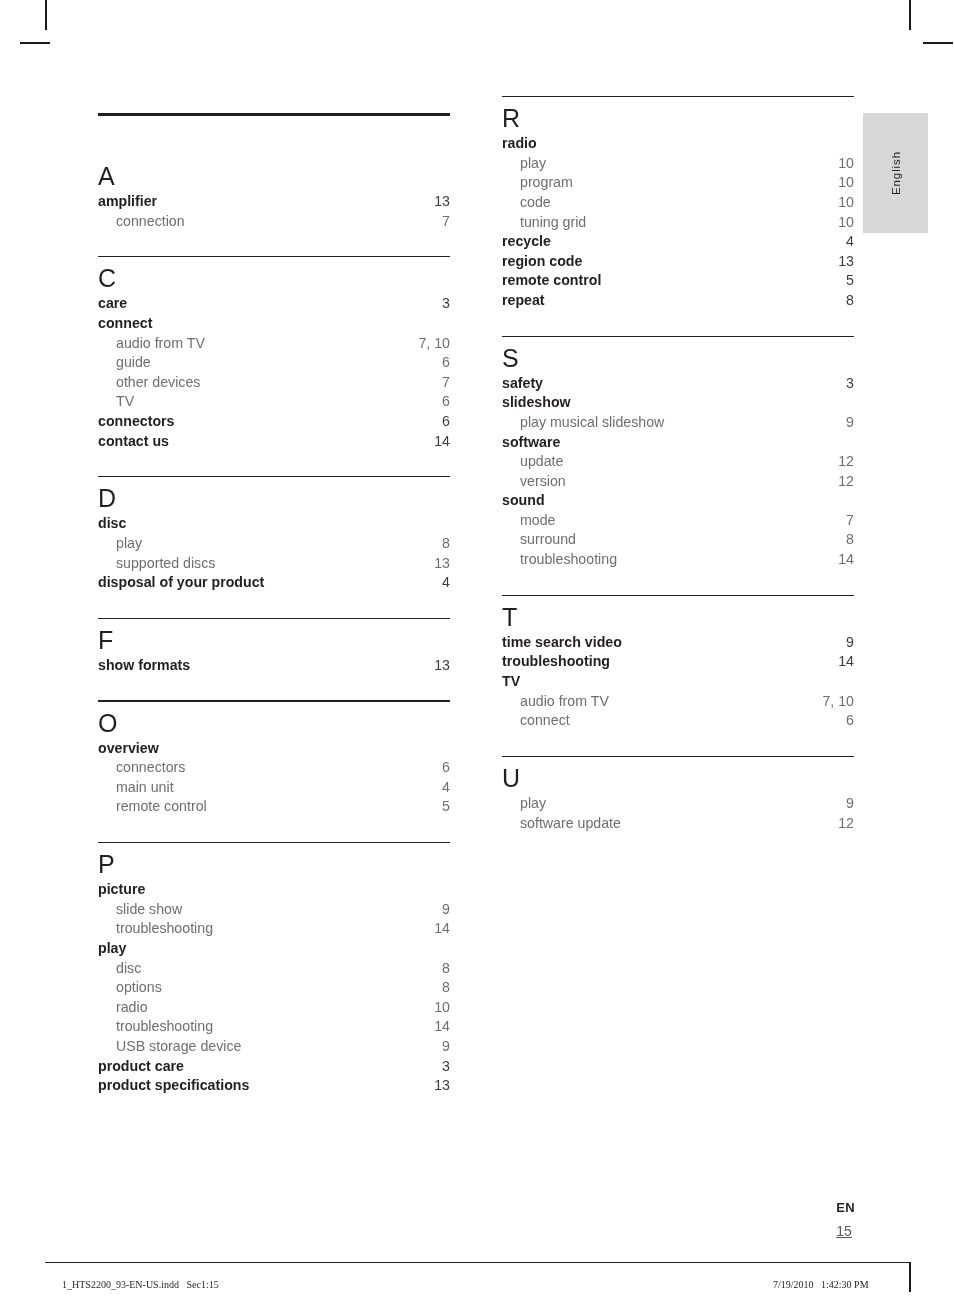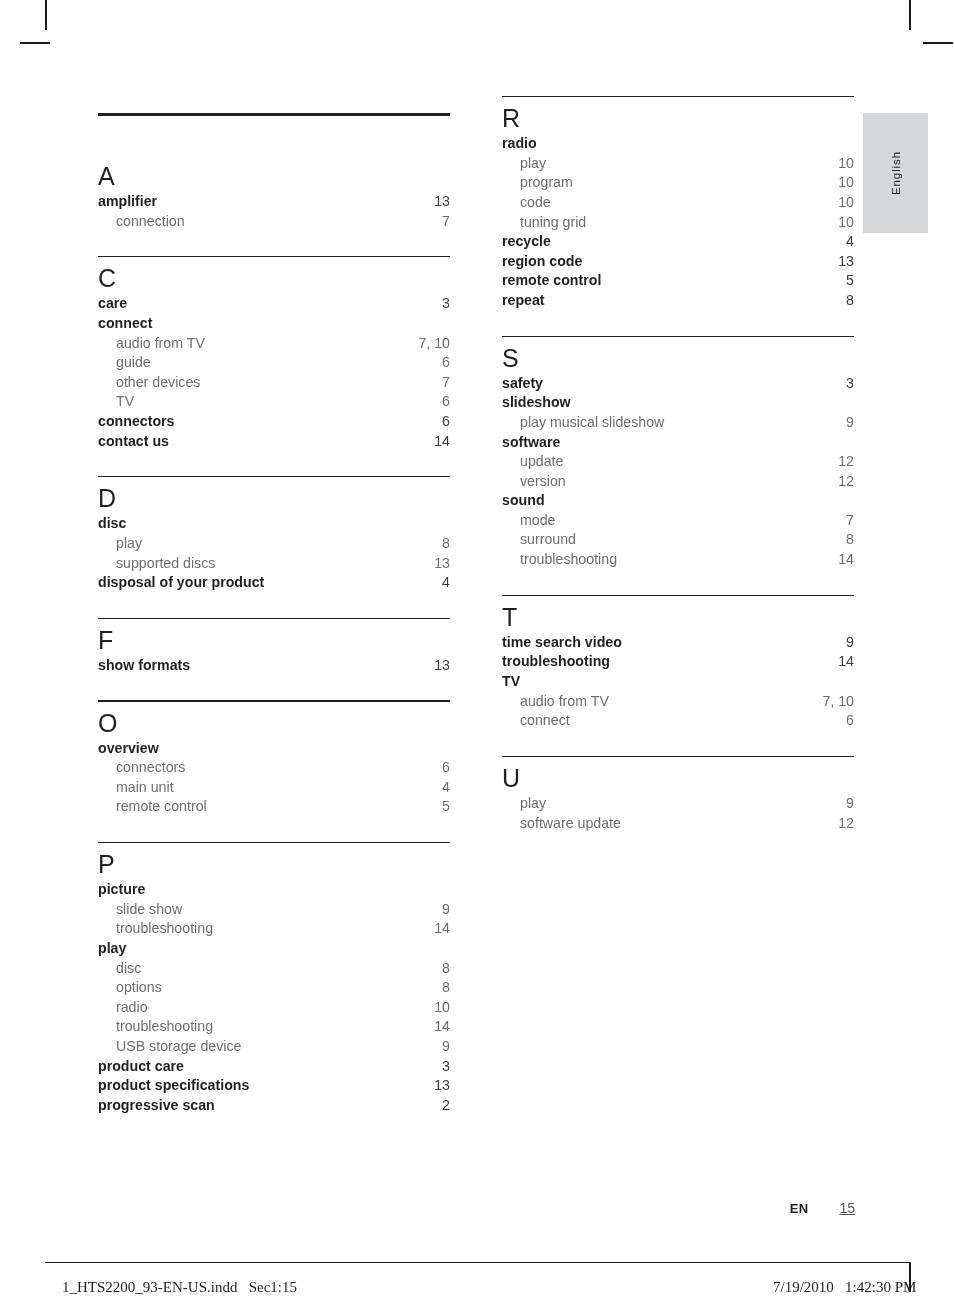--- a/index.html
+++ b/index.html
@@ -137,21 +137,22 @@
 
   .section-gap { height: 25px; }
 
   
   #folio {
     position: absolute;
     right: 99px;
     top: 1200px;
     display: flex;
     align-items: baseline;
-    gap: 31px;
+    gap: 8px;
+    flex-direction: column;
   }
   #folio .lang {
     font-size: 13px;
     font-weight: 700;
     color: #231f20;
     letter-spacing: 0.3px;
   }
   #folio .pageno {
     font-size: 14px;
     font-weight: 400;
@@ -164,21 +165,21 @@
     position: absolute;
     left: 45px;
     top: 1262px;
     width: 864px;
     height: 1px;
     background: #231f20;
   }
   .prod-text {
     position: absolute;
     font-family: "Liberation Serif", serif;
-    font-size: 15px;
+    font-size: 10px;
     color: #231f20;
     white-space: pre;
     top: 1279px;
   }
   #prod-file { left: 62px; }
   #prod-date { left: 773px; }
 </style>
 </head>
 <body>
 
@@ -380,25 +381,20 @@
           <div class="entry lvl1">
             <span class="label">product care</span>
             <span class="spacer"></span>
             <span class="pages">3</span>
           </div>
           <div class="entry lvl1">
             <span class="label">product specifications</span>
             <span class="spacer"></span>
             <span class="pages">13</span>
           </div>
-          <div class="entry lvl1">
-            <span class="label">progressive scan</span>
-            <span class="spacer"></span>
-            <span class="pages">2</span>
-          </div>
         </div>
         <div class="section-gap"></div>
       </div>
     </div>
   <div class="column" id="col-right">
       <div class="section">
         <div class="section-rule"></div>
         <div class="section-letter">R</div>
         <div class="entries">
           <div class="entry lvl1">

